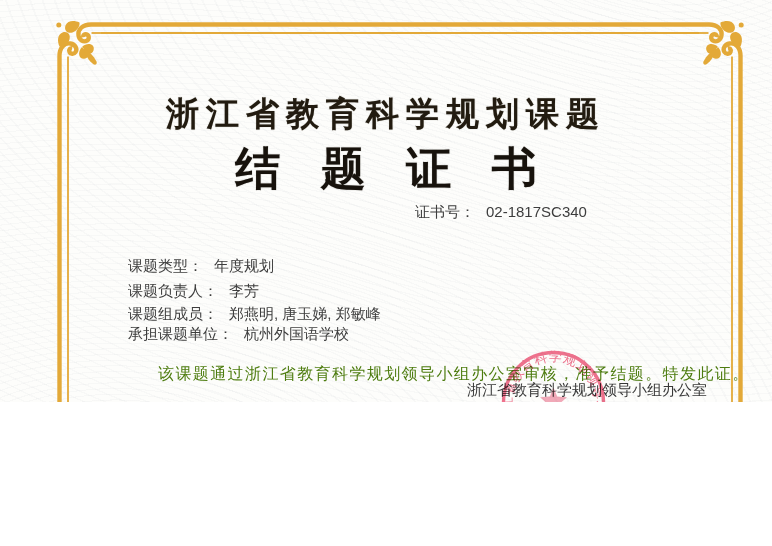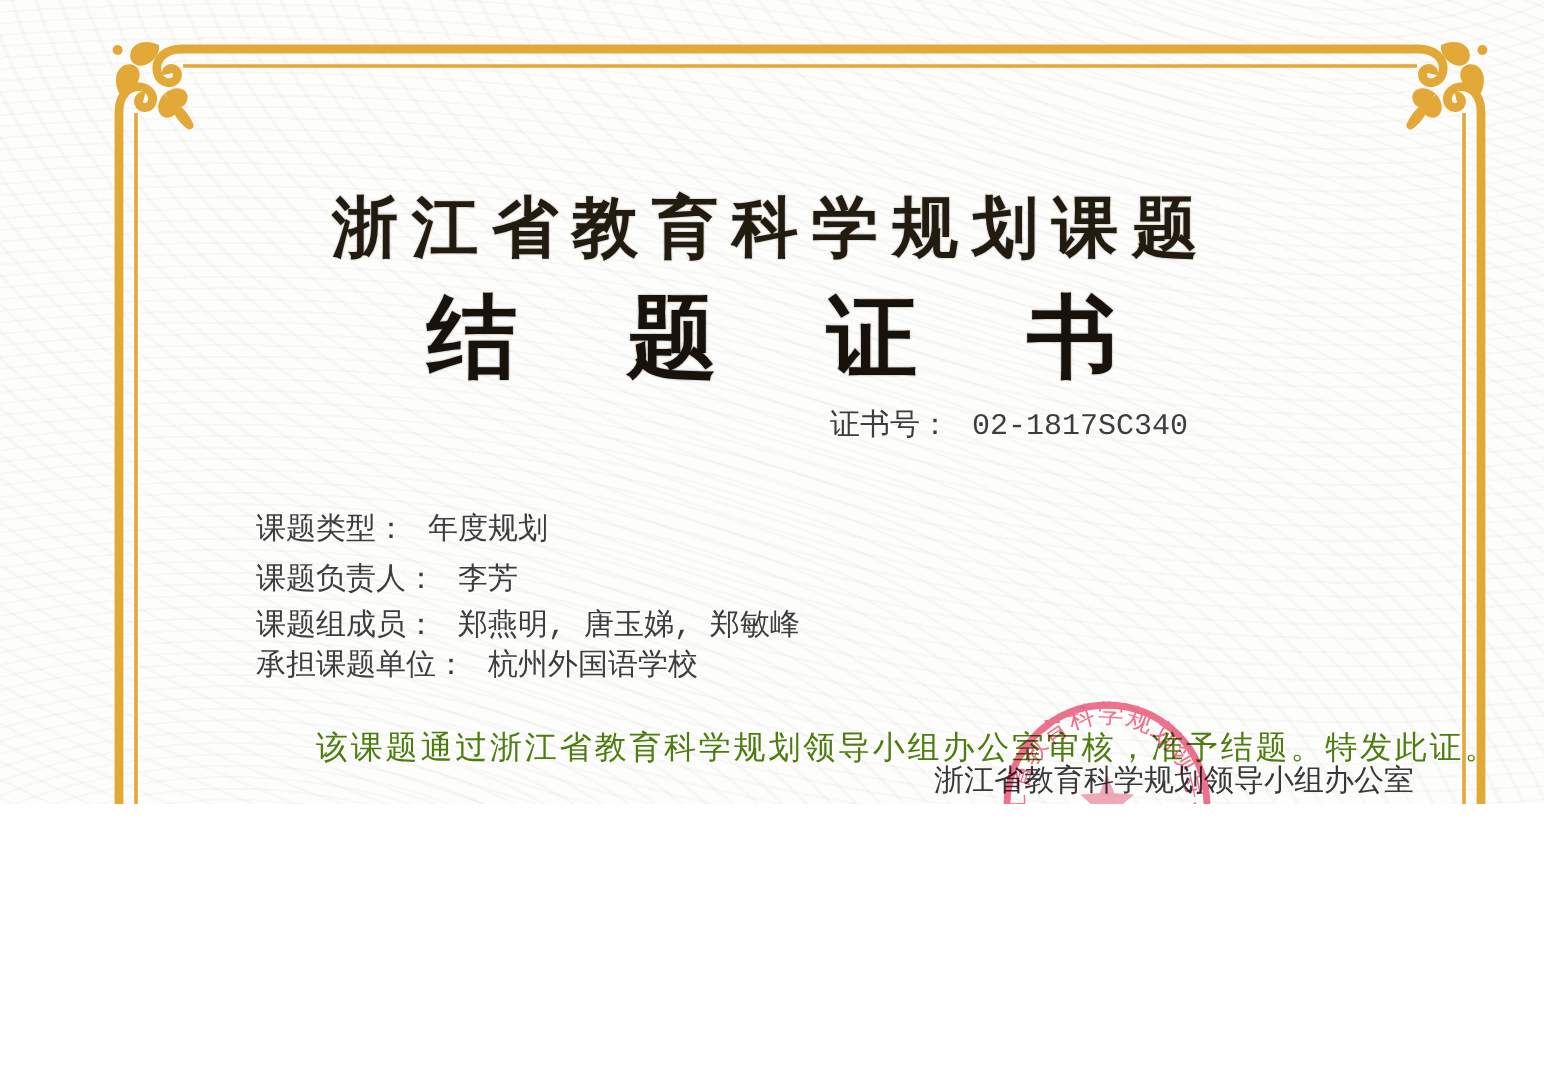--- a/index.html
+++ b/index.html
@@ -1,19 +1,19 @@
 <!DOCTYPE html>
 <html><head>
 <meta charset="utf-8">
 <style>
   html,body{margin:0;padding:0;background:#ffffff;}
   .page{
     position:relative;width:772px;height:402px;overflow:hidden;
     background:#fdfdfb;
-    font-family:Liberation Mono, monospace;
+    font-family:Liberation Sans, sans-serif;
   }
   
   .page::before{
     content:"";position:absolute;inset:0;pointer-events:none;
     background:
       repeating-radial-gradient(1200px 620px at 15% 118%, rgba(150,158,170,0.055) 0 2px, transparent 2px 11px),
       repeating-radial-gradient(1100px 640px at 88% -18%, rgba(150,158,170,0.05) 0 2px, transparent 2px 12px);
   }
   .frame{position:absolute;left:55px;top:20px;width:690px;height:452px;}
   .frame .tk{stroke:#e3a938;stroke-width:4.4;fill:none;}

